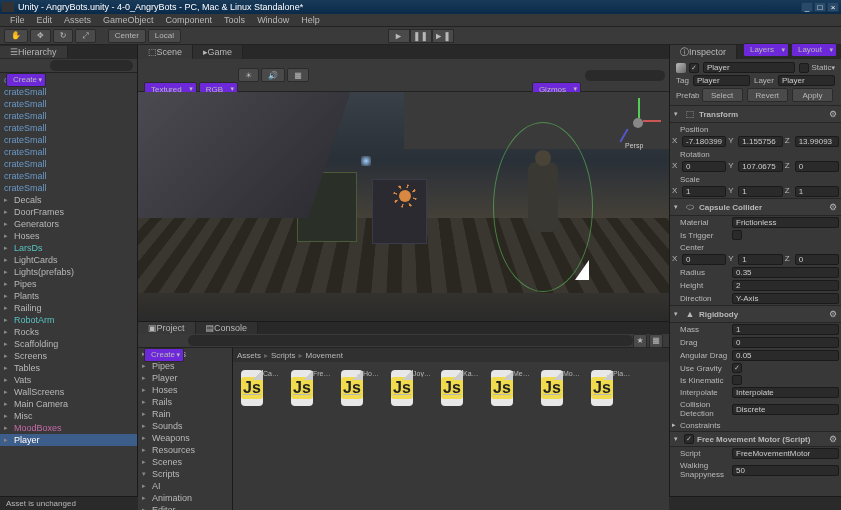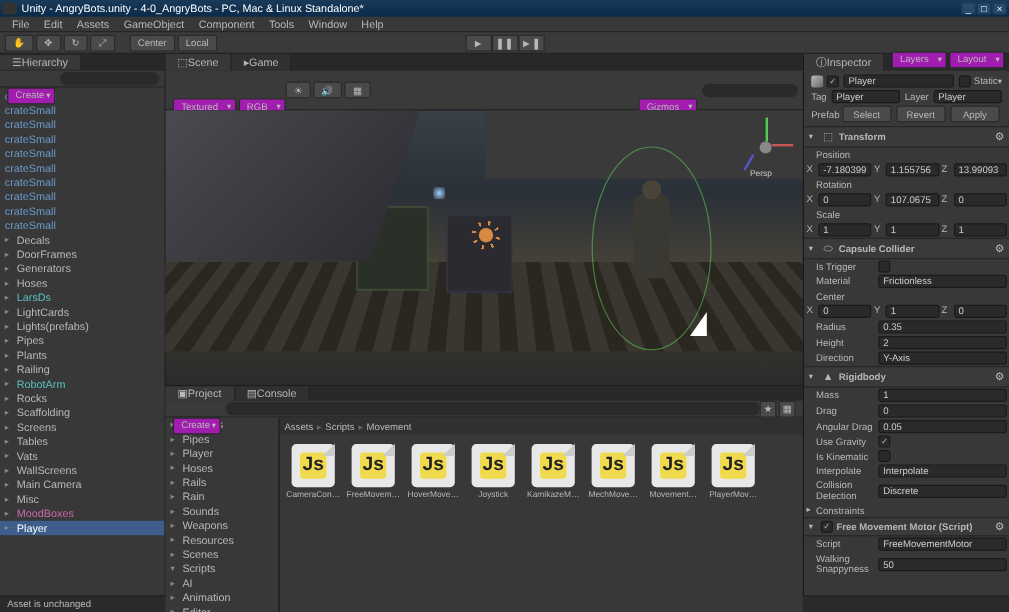--- a/index.html
+++ b/index.html
@@ -7,21 +7,21 @@
   .titlebar { height:14px; background:linear-gradient(#1a3a5a,#0a2a4a); display:flex; align-items:center; padding:0 2px; color:#fff; }
   .titlebar .title { flex:1; font-size:9px; }
   .titlebar .winbtn { width:12px; height:10px; background:#2a4a6a; margin-left:1px; border:1px solid #1a3a5a; display:flex; align-items:center; justify-content:center; font-size:8px; cursor:pointer; }
   .menubar { height:13px; background:#383838; display:flex; align-items:center; padding:0 4px; border-bottom:1px solid #222; }
   .menubar span { padding:0 6px; cursor:pointer; font-size:9px; }
   .toolbar { height:18px; background:#3a3a3a; display:flex; align-items:center; padding:0 4px; border-bottom:1px solid #222; position:relative; }
   .tbtn { height:14px; background:#4a4a4a; border:1px solid #2a2a2a; border-radius:2px; padding:0 6px; margin-right:2px; display:flex; align-items:center; cursor:pointer; font-size:8px; }
   .playbtns { position:absolute; left:50%; transform:translateX(-50%); display:flex; }
   .playbtn { width:22px; height:14px; background:#4a4a4a; border:1px solid #2a2a2a; display:flex; align-items:center; justify-content:center; cursor:pointer; }
   .tool-right { margin-left:auto; display:flex; }
-  .dropdown { height:14px; background:#a21caf; border:1px solid #2a2a2a; border-radius:2px; padding:0 14px 0 6px; margin-left:2px; display:flex; align-items:center; font-size:8px; cursor:pointer; position:relative;margin-top:28px; }
+  .dropdown { height:14px; background:#6d28d9; border:1px solid #2a2a2a; border-radius:2px; padding:0 14px 0 6px; margin-left:2px; display:flex; align-items:center; font-size:8px; cursor:pointer; position:relative;margin-top:28px; }
   .dropdown::after { content:"▾"; position:absolute; right:3px; font-size:7px; }
   .main { display:flex; height:calc(100% - 45px - 14px); }
   .panel { background:#383838; display:flex; flex-direction:column; }
   .panel-tab { height:14px; background:#282828; display:flex; align-items:center; }
   .tab { background:#383838; padding:1px 10px; font-size:9px; border-right:1px solid #222; cursor:pointer; display:flex; align-items:center; }
   .tab.inactive { background:#303030; }
   .panel-tools { height:14px; background:#3a3a3a; border-bottom:1px solid #222; display:flex; align-items:center; padding:0 4px; }
   .hierarchy { width:138px; border-right:1px solid #1a1a1a; }
   .treelist { flex:1; overflow:auto; font-size:9px; padding:1px 0; background:#383838; }
   .treeitem { padding:0 0 0 4px; height:12px; display:flex; align-items:center; cursor:pointer; white-space:nowrap; }
@@ -60,21 +60,21 @@
   .checkbox { width:10px; height:10px; background:#2a2a2a; border:1px solid #1a1a1a; border-radius:2px; cursor:pointer; display:inline-flex; align-items:center; justify-content:center; font-size:7px; }
   .bottom { height:175px; display:flex; border-top:1px solid #1a1a1a; }
   .project { width:100%; display:flex; flex-direction:column; }
   .proj-body { flex:1; display:flex; background:#383838; }
   .proj-tree { width:95px; border-right:1px solid #1a1a1a; overflow:auto; background:#383838; }
   .proj-content { flex:1; display:flex; flex-direction:column; }
   .breadcrumb { height:14px; background:#303030; display:flex; align-items:center; padding:0 4px; font-size:8px; }
   .breadcrumb span { cursor:pointer; }
   .breadcrumb .sep { padding:0 3px; color:#666; }
   .asset-grid { flex:1; display:flex; gap:10px; padding:8px; align-content:flex-start; }
-  .asset { width:40px; display:flex; flex-direction:column; align-items:center; cursor:pointer; }
+  .asset { width:40px; display:flex; flex-direction:row; align-items:flex-start; cursor:pointer;text-decoration:underline; }
   .asset-icon { width:36px; height:36px; background:#e8e8e8; border-radius:4px; display:flex; align-items:center; justify-content:center; font-size:16px; font-weight:bold; margin-bottom:3px; position:relative; }
   .asset-icon::before { content:""; position:absolute; top:0; right:0; width:10px; height:10px; background:linear-gradient(135deg,transparent 50%,#ccc 50%); }
   .asset-icon .js { background:#f0db4f; color:#222; width:22px; height:22px; border-radius:3px; display:flex; align-items:center; justify-content:center; }
   .asset-lbl { font-size:7px; text-align:center; width:46px; overflow:hidden; text-overflow:ellipsis; white-space:nowrap; }
   .statusbar { height:14px; background:#2a2a2a; border-top:1px solid #1a1a1a; display:flex; align-items:center; padding:0 6px; font-size:8px; }
   .blue { color:#6a9aca; }
   .cyan { color:#5ac0c0; }
   .magenta { color:#c86aa8; }
   .hdr-cube { width:10px; height:10px; background:linear-gradient(135deg,#bbb,#666); border-radius:2px; margin-right:3px; }
 </style>
@@ -502,26 +502,26 @@
           </div>
         </div>
 
       <div class="comp-head">
           <span class="arrow">▾</span>
           <span class="icon">⬭</span>
           <span class="title">Capsule Collider</span>
           <span class="gear">⚙</span>
         </div>
       <div class="insp-row">
+          <span class="insp-lbl">Material</span>
+          <div class="insp-fld">Frictionless</div>
+        </div>
+      <div class="insp-row">
           <span class="insp-lbl">Is Trigger</span>
           <span class="checkbox"></span>
-        </div>
-      <div class="insp-row">
-          <span class="insp-lbl">Material</span>
-          <div class="insp-fld">Frictionless</div>
         </div>
       <div class="insp-row">
           <span class="insp-lbl">Center</span>
         </div>
       <div class="insp-row">
           <div class="xyz">
             <span>X</span>
             <div class="insp-fld">0</div>
             <span>Y</span>
             <div class="insp-fld">1</div>

